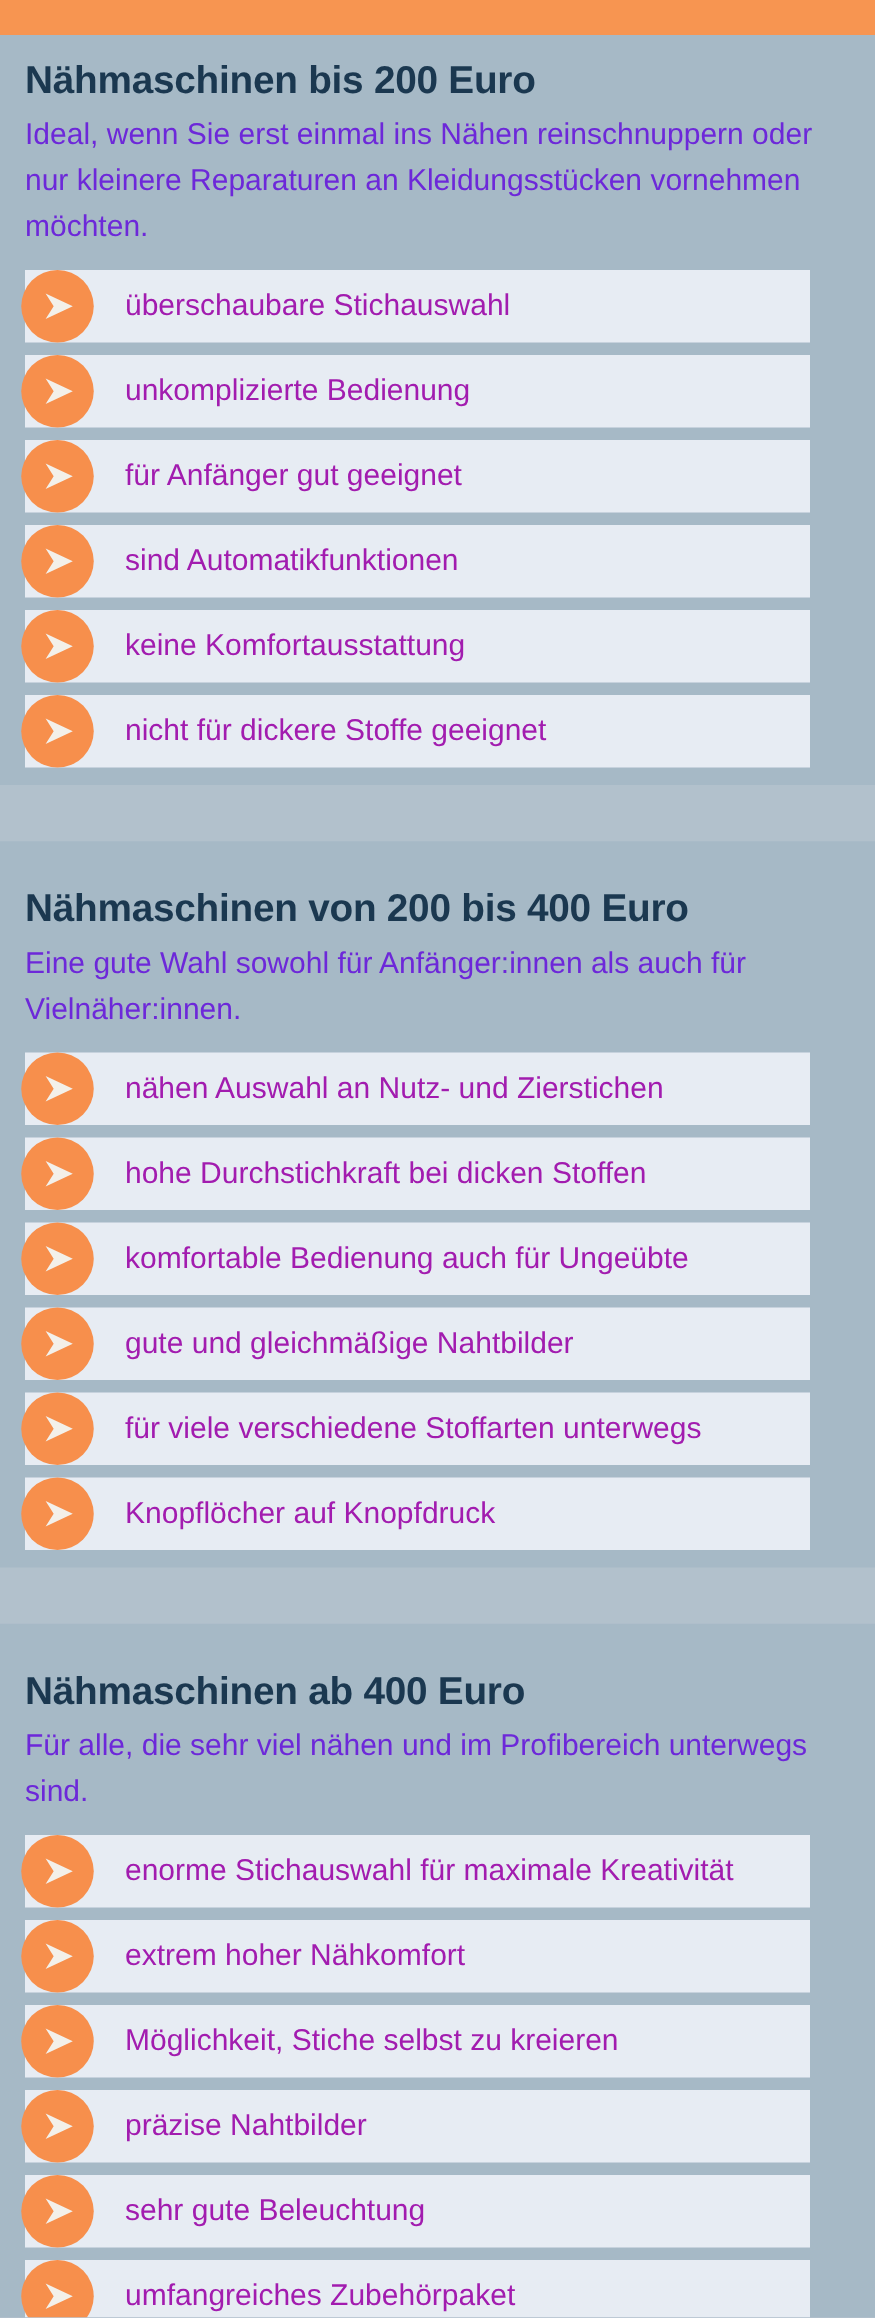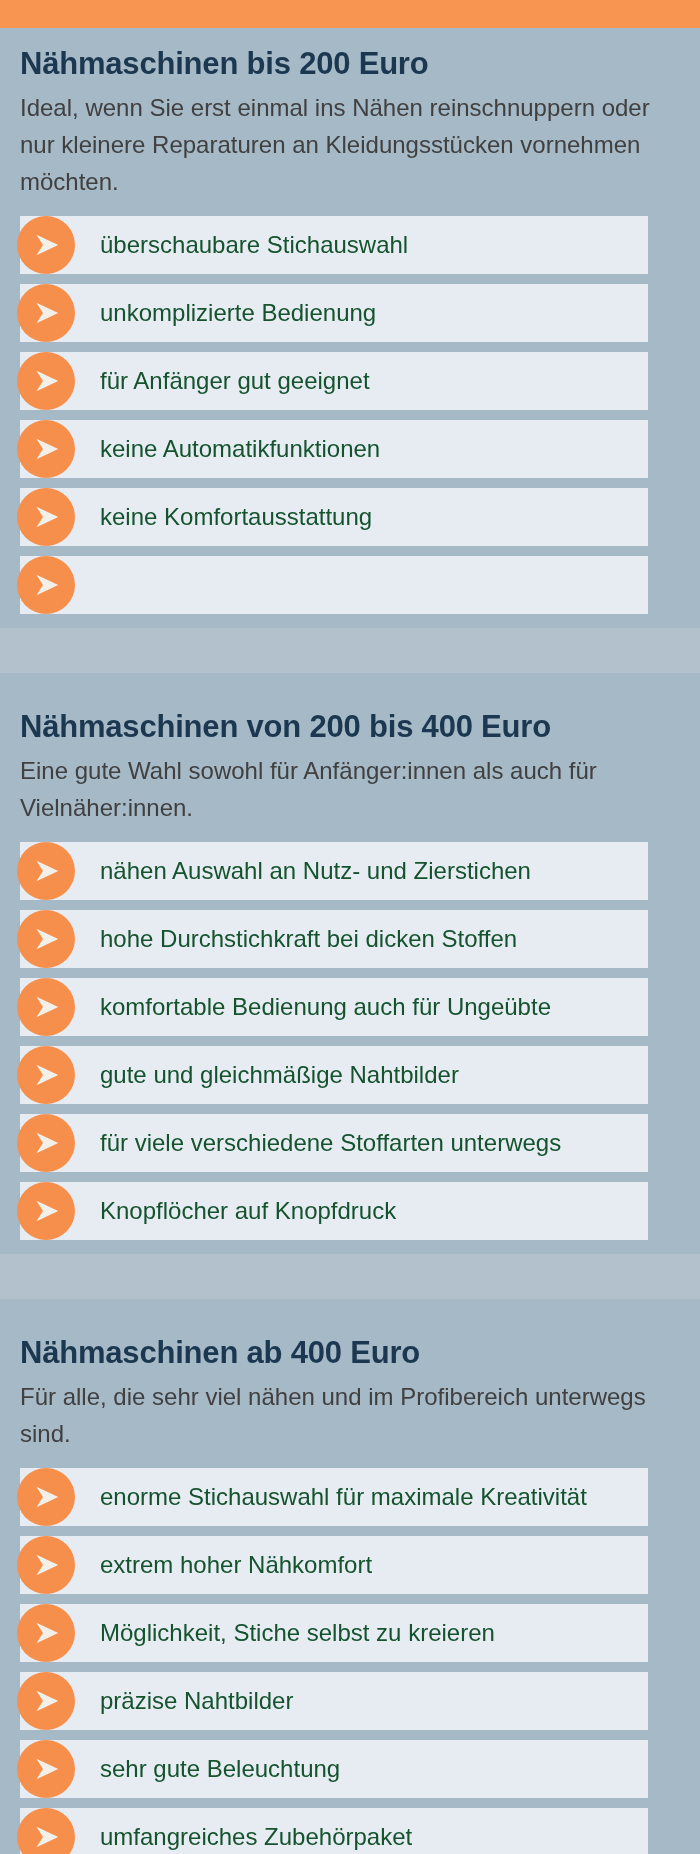--- a/index.html
+++ b/index.html
@@ -33,37 +33,37 @@
     font-size: 31px;
     line-height: 39px;
     font-weight: bold;
     color: #1B3850;
     letter-spacing: -0.2px;
   }
   .section-desc {
     margin: 4px 44px 16px 20px;
     font-size: 24px;
     line-height: 37px;
-    color: #404040;
+    color: #6d28d9;
     max-width: 644px;
   }
   .items { }
   .item {
     position: relative;
     height: 58px;
     margin: 0 52px 10px 20px;
     background: #E7ECF3;
     display: flex;
     align-items: center;
     box-sizing: border-box;
     padding-left: 80px;
   }
   .item-label {
     font-size: 24px;
-    color: #14532d;
+    color: #a21caf;
     white-space: nowrap;
   }
   .icon-circle {
     position: absolute;
     left: -3px;
     top: 0;
     width: 58px;
     height: 58px;
     border-radius: 50%;
     background: #F78F4C;
@@ -107,36 +107,37 @@
             </svg>
           </span>
         <span class="item-label">für Anfänger gut geeignet</span>
       </div>
       <div class="item">
         <span class="icon-circle">
             <svg viewBox="0 0 100 100">
               <polygon points="22,20 86,50 22,80 41,50" fill="#F3F0EA"></polygon>
             </svg>
           </span>
-        <span class="item-label">keine Automatikfunktionen</span>
+        <span class="item-label">sind Automatikfunktionen</span>
       </div>
       <div class="item">
         <span class="icon-circle">
             <svg viewBox="0 0 100 100">
               <polygon points="22,20 86,50 22,80 41,50" fill="#F3F0EA"></polygon>
             </svg>
           </span>
         <span class="item-label">keine Komfortausstattung</span>
       </div>
       <div class="item">
         <span class="icon-circle">
             <svg viewBox="0 0 100 100">
               <polygon points="22,20 86,50 22,80 41,50" fill="#F3F0EA"></polygon>
             </svg>
           </span>
+        <span class="item-label">nicht für dickere Stoffe geeignet</span>
       </div>
     </div>
   </section>
 
   <section class="band gap-above">
     <h2 class="section-title">Nähmaschinen von 200 bis 400 Euro</h2>
     <p class="section-desc">Eine gute Wahl sowohl für Anfänger:innen als auch für Vielnäher:innen.</p>
     <div class="items">
       <div class="item">
         <span class="icon-circle">

